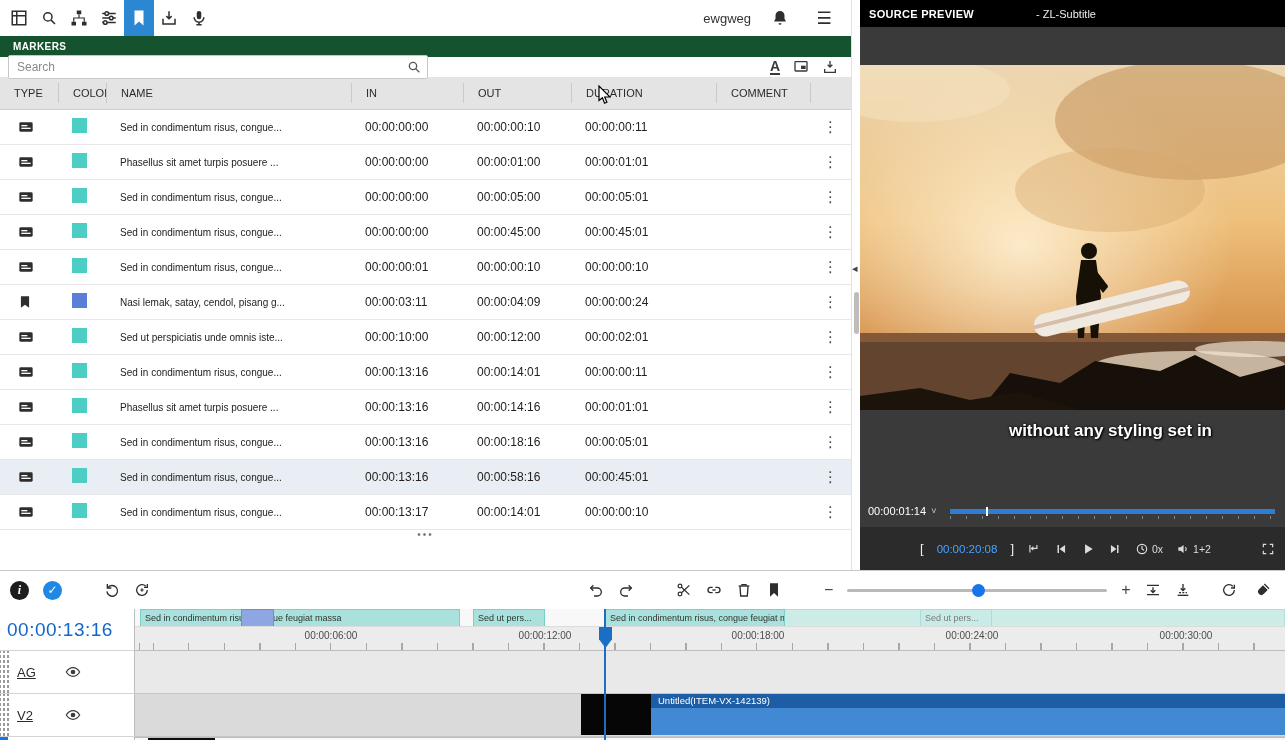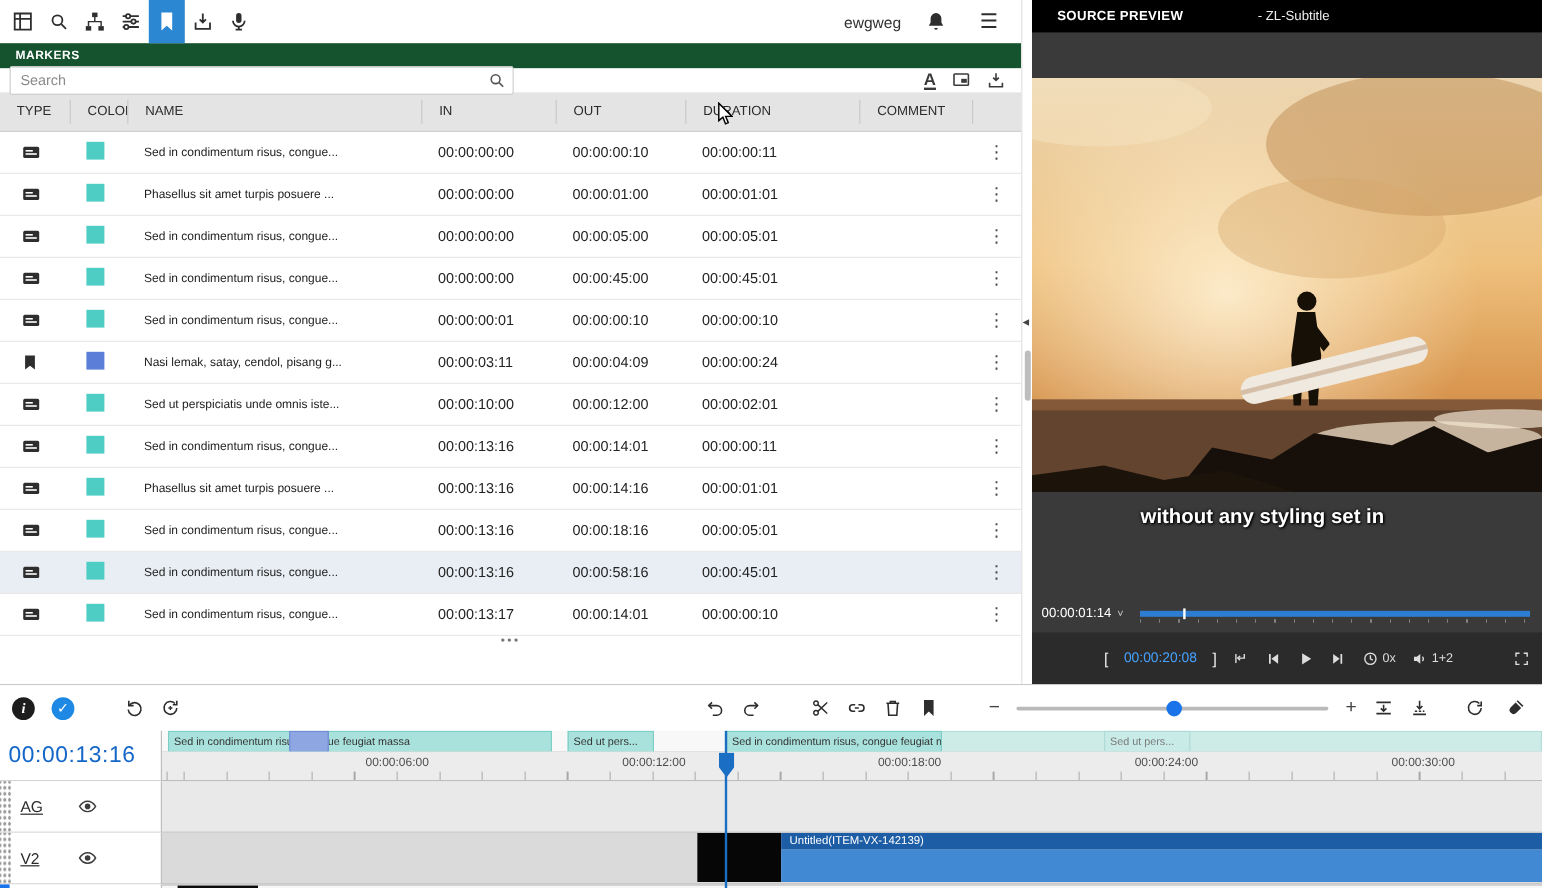--- a/index.html
+++ b/index.html
@@ -43,25 +43,25 @@
   .dots{height:14px;text-align:center;color:#777;font-size:10px;letter-spacing:2px;line-height:10px;cursor:row-resize;}
 
   
   .vdivider{position:absolute;left:851px;top:0;width:9px;height:570px;background:#fff;border-left:1px solid #e2e2e2;}
   .collapse{position:absolute;left:0px;top:262px;font-size:11px;color:#444;cursor:pointer;}
   .scrollthumb{position:absolute;left:2px;top:292px;width:5px;height:42px;background:#bdbdbd;border-radius:3px;cursor:pointer;}
 
   
   .rpanel{position:absolute;left:860px;top:0;width:425px;height:570px;background:#3a3a3a;}
   .pheader{height:27px;background:#000;display:flex;align-items:center;color:#fff;}
-  .ptitle{font-size:11px;font-weight:bold;padding-left:21px;letter-spacing:.3px;}
+  .ptitle{font-size:11px;font-weight:bold;padding-left:9px;letter-spacing:.3px;}
   .pclip{font-size:11px;margin-left:62px;color:#eee;}
   .video{position:absolute;left:0;top:65px;width:425px;height:345px;background:#201812;overflow:hidden;}
   .video svg{display:block;width:100%;height:100%;}
-  .ovl{position:absolute;left:0;top:421px;width:352px;text-align:center;color:#fff;font-size:17px;font-weight:bold;text-shadow:0 0 3px #000,1px 1px 2px #000;padding-left:32px;}
+  .ovl{position:absolute;left:0;top:421px;width:352px;text-align:right;color:#fff;font-size:17px;font-weight:bold;text-shadow:0 0 3px #000,1px 1px 2px #000;padding-left:32px;}
   .scrub{position:absolute;left:0;top:500px;width:425px;height:22px;display:flex;align-items:center;padding:0 8px;color:#fff;}
   .stime{font-size:11px;}
   .chev{font-size:9px;color:#ccc;margin-left:5px;cursor:pointer;}
   .sbar{position:relative;flex:1;height:5px;margin-left:14px;margin-right:2px;background:#2d7dd2;cursor:pointer;}
   .stick{position:absolute;left:11%;top:-2px;width:2px;height:9px;background:#fff;}
   .sbar::after{content:"";position:absolute;left:0;right:0;bottom:-5px;height:3px;background:repeating-linear-gradient(90deg,#808080 0 1px,transparent 1px 16px);}
   .transport{position:absolute;left:0;top:527px;width:425px;height:43px;background:#2b2b2b;display:flex;align-items:center;gap:13px;padding-left:60px;color:#ddd;}
   .tbtn{cursor:pointer;display:flex;align-items:center;color:#ddd;}
   .brk{font-size:13px;color:#eee;}
   .ttime{font-size:11.5px;color:#46a2ff;}

